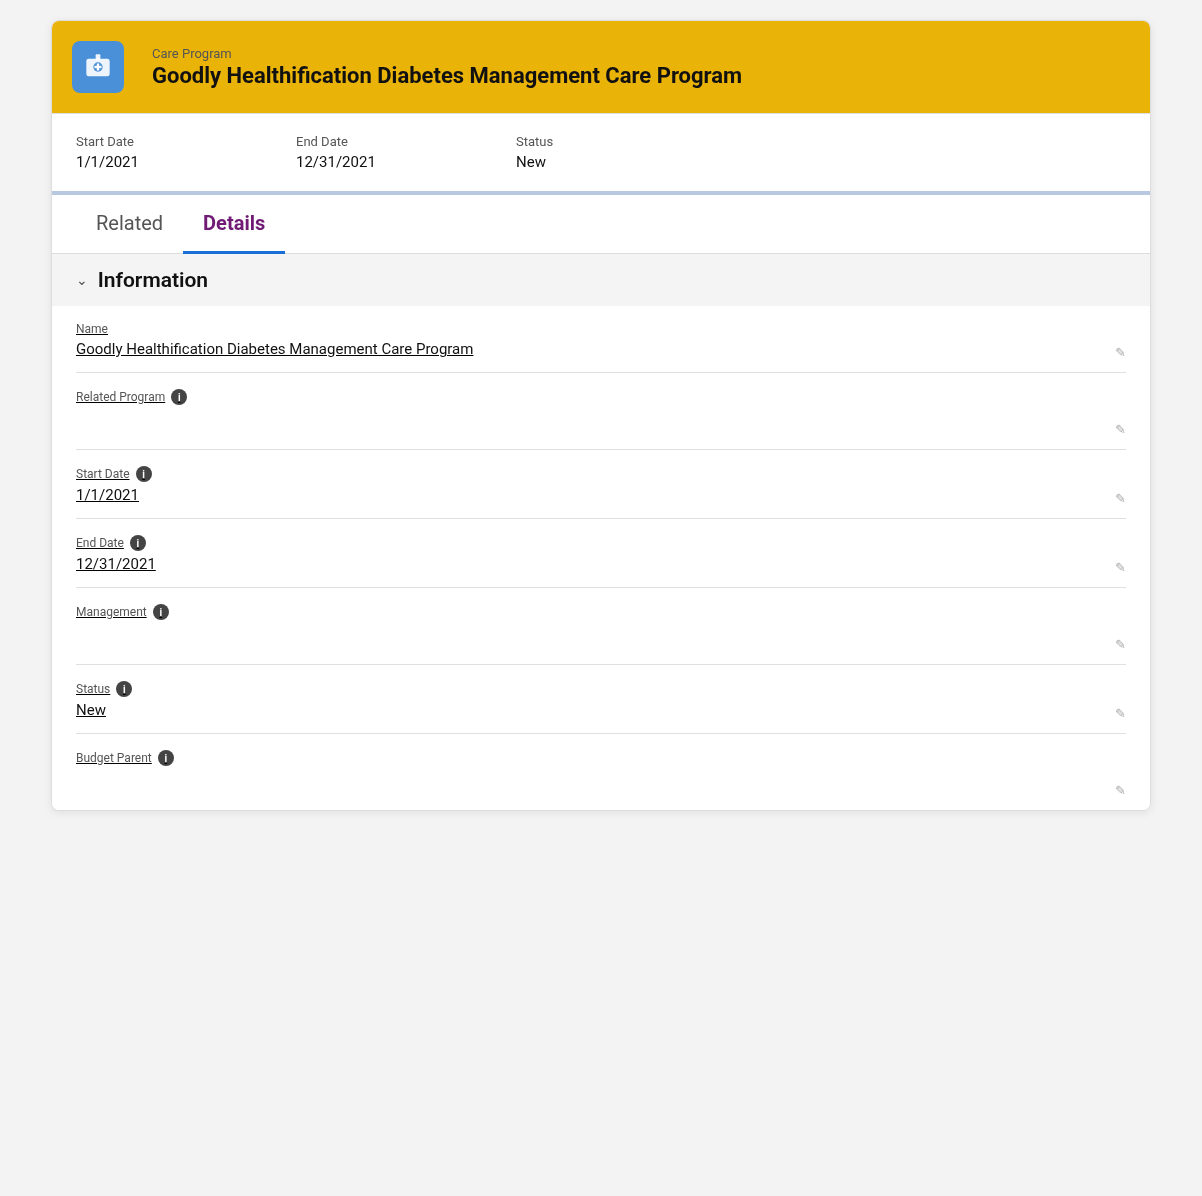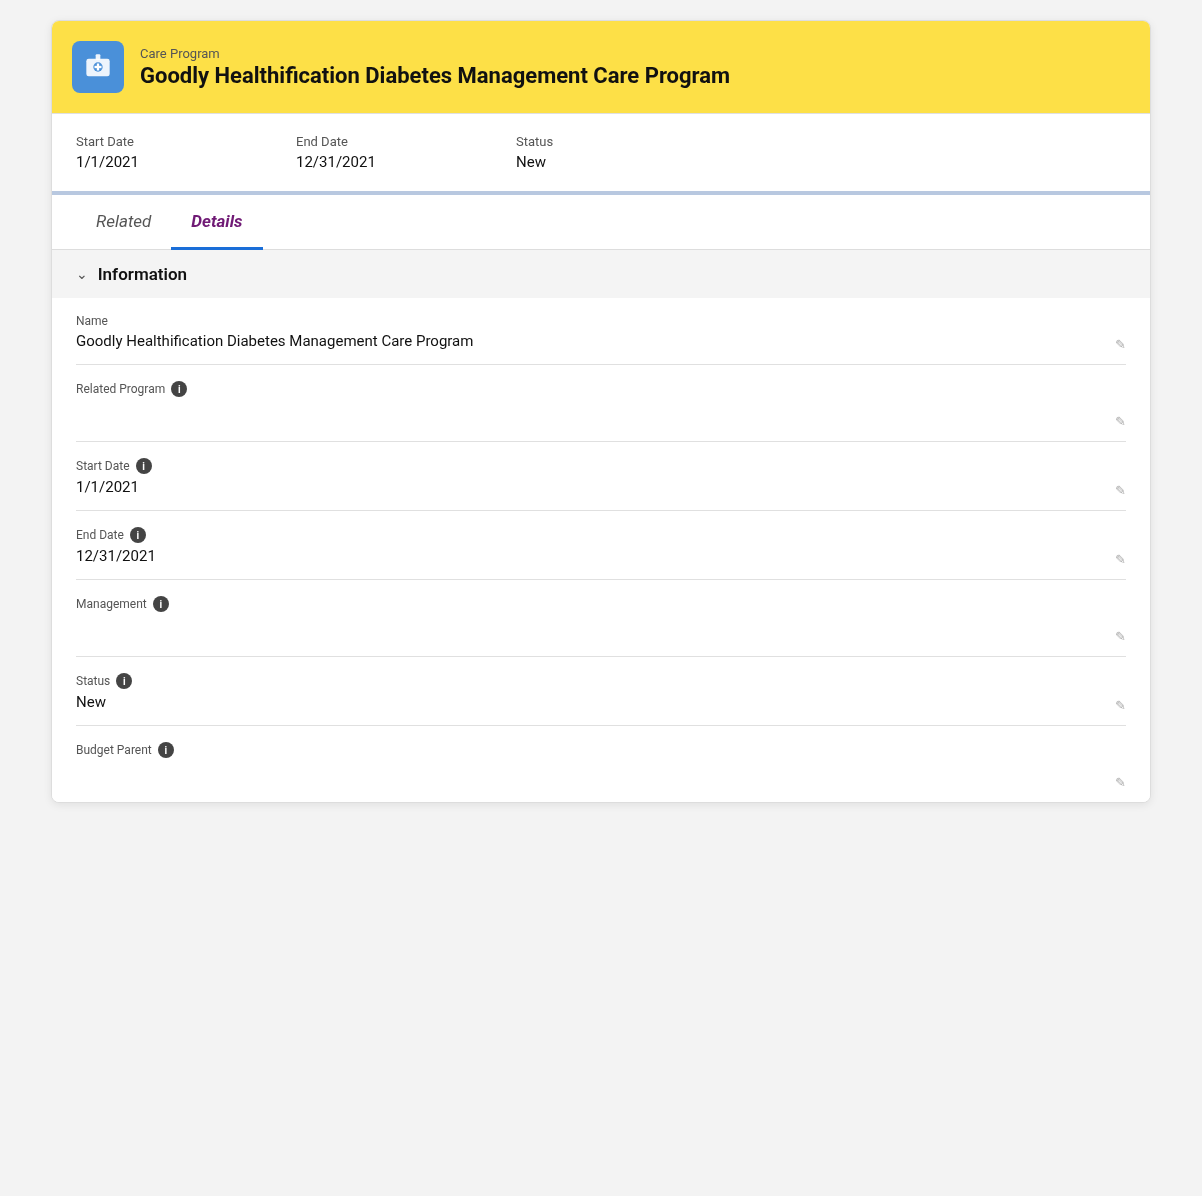--- a/index.html
+++ b/index.html
@@ -15,25 +15,25 @@
     .card {
       background: #fff;
       border: 1px solid #ddd;
       border-radius: 8px;
       width: 1100px;
       overflow: hidden;
       box-shadow: 0 2px 8px rgba(0,0,0,0.08);
     }
     
     .header {
-      background: #fde047;
+      background: #eab308;
       padding: 20px 24px 20px 20px;
       display: flex;
       align-items: center;
-      gap: 16px;
+      gap: 28px;
       border-bottom: 1px solid #e0e0e0;
     }
     .header-icon {
       width: 52px;
       height: 52px;
       background: #4a90d9;
       border-radius: 8px;
       display: flex;
       align-items: center;
       justify-content: center;
@@ -82,59 +82,59 @@
     }
     
     .tabs {
       display: flex;
       border-bottom: 1px solid #ddd;
       padding: 0 24px;
       background: #fff;
     }
     .tab {
       padding: 16px 20px;
-      font-size: 17px;
+      font-size: 20px;
       color: #555;
       cursor: pointer;
       border-bottom: 3px solid transparent;
       margin-bottom: -1px;
-      font-style: italic;
     }
     .tab.active {
       color: #701a75;
       font-weight: 700;
       border-bottom: 3px solid #1a6ed8;
     }
     
     .section-header {
       background: #f4f4f4;
       padding: 14px 24px;
       display: flex;
       align-items: center;
       gap: 10px;
       margin: 0;
     }
     .section-title {
-      font-size: 17px;
+      font-size: 21px;
       font-weight: 600;
       color: #111;
     }
     .chevron {
       font-size: 14px;
       color: #555;
     }
     
     .fields-container {
       padding: 0 24px;
       background: #fff;
     }
     .field-row {
       position: relative;
       padding: 16px 0 8px 0;
       border-bottom: 1px solid #e0e0e0;
+      text-decoration: underline;
     }
     .field-row:last-child {
       border-bottom: none;
     }
     .field-label {
       font-size: 12px;
       color: #555;
       margin-bottom: 4px;
       display: flex;
       align-items: center;

